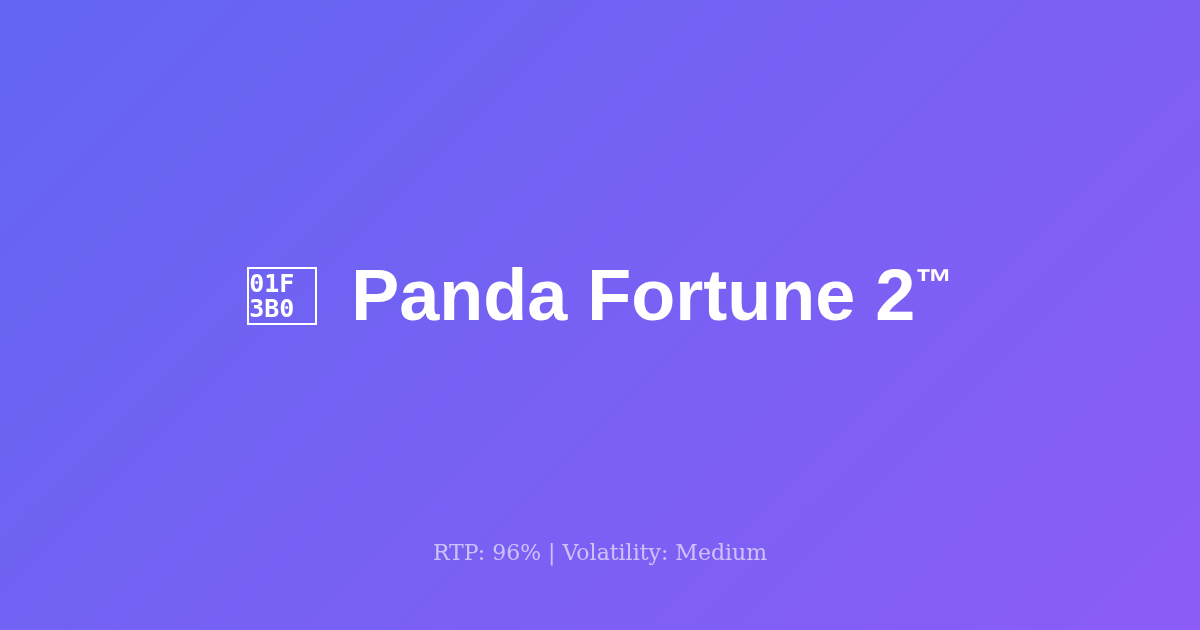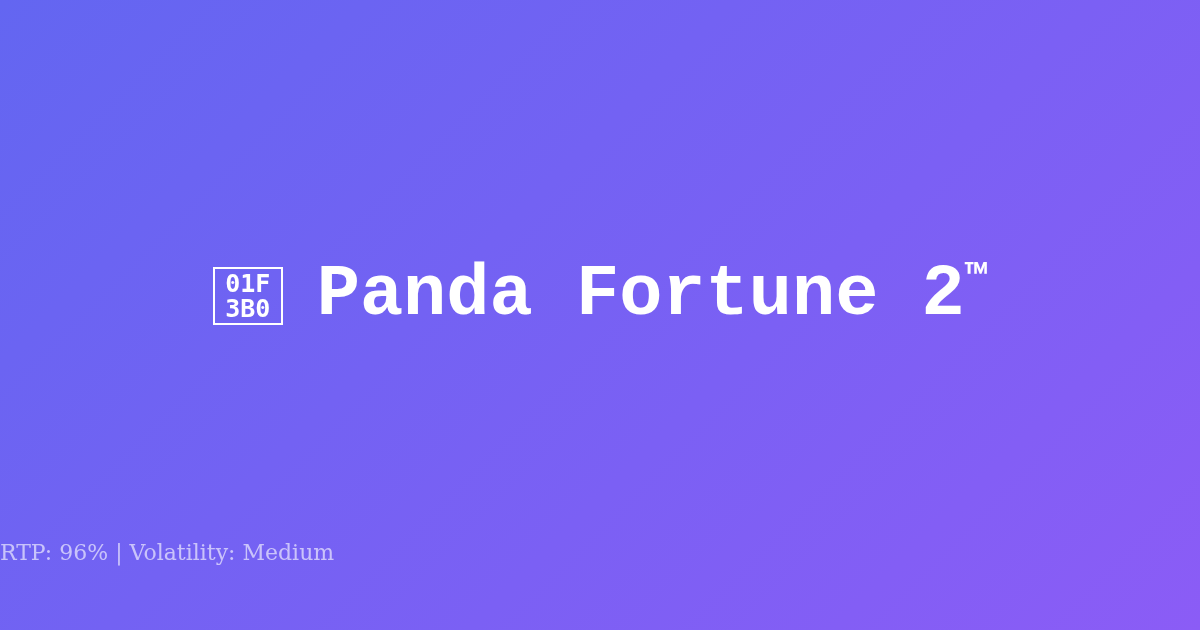--- a/index.html
+++ b/index.html
@@ -39,38 +39,38 @@
     margin-top: -38px;
   }
 
   
   .glyph-box {
     width: 70px;
     height: 58px;
     border: 2px solid #FFFFFF;
     display: flex;
     flex-direction: column;
-    align-items: center;
+    align-items: flex-start;
     justify-content: center;
     flex: 0 0 auto;
     line-height: 1;
   }
 
   .glyph-box .hex-row {
     font-family: "DejaVu Sans Mono", "Liberation Mono", monospace;
     font-size: 25px;
     font-weight: 700;
     line-height: 25px;
     letter-spacing: 0px;
     color: #FFFFFF;
     white-space: pre;
   }
 
   .game-title {
-    font-family: Liberation Mono, monospace;
+    font-family: Liberation Sans, sans-serif;
     font-size: 72px;
     font-weight: 700;
     color: #FFFFFF;
     letter-spacing: 0px;
     line-height: 1.05;
     white-space: nowrap;
   }
 
   .game-title .tm {
     font-size: 0.52em;
@@ -88,20 +88,21 @@
     margin-top: 38px;
     white-space: nowrap;
   }
 
   
   .stats {
     position: absolute;
     left: 0;
     right: 0;
     bottom: 62px;
+    text-align: center;
     font-family: "DejaVu Serif", "Liberation Serif", serif;
     font-size: 22px;
     font-weight: 400;
     color: rgba(255, 255, 255, 0.62);
     line-height: 1.3;
     white-space: nowrap;
   }
 </style>
 </head>
 <body>

